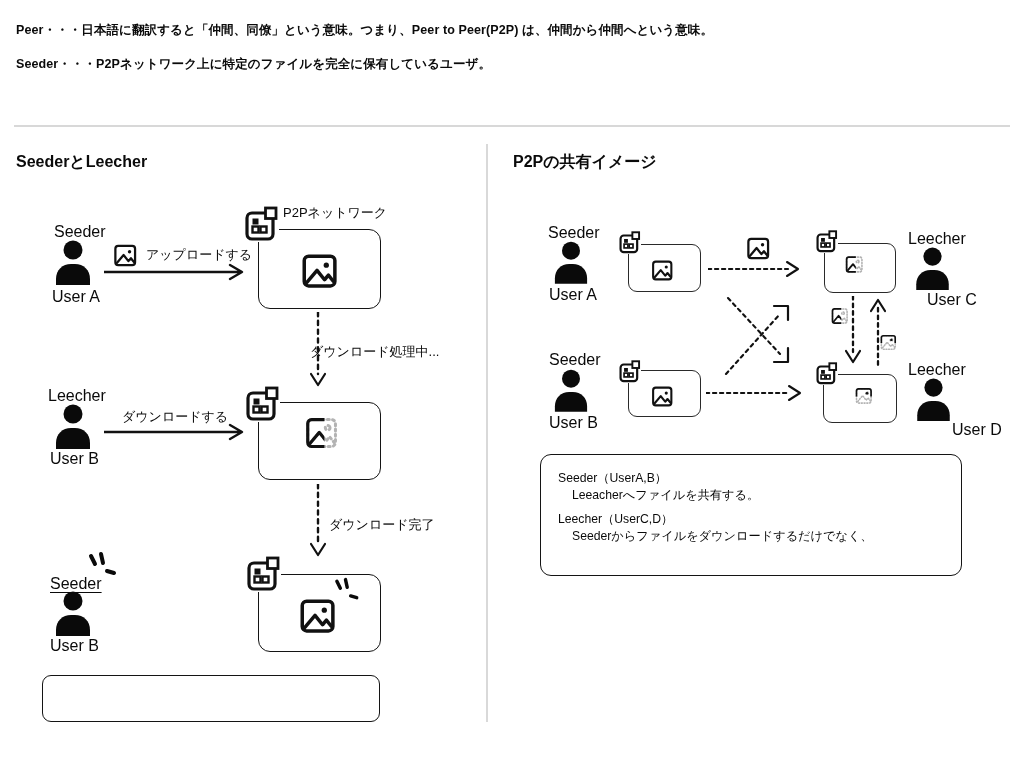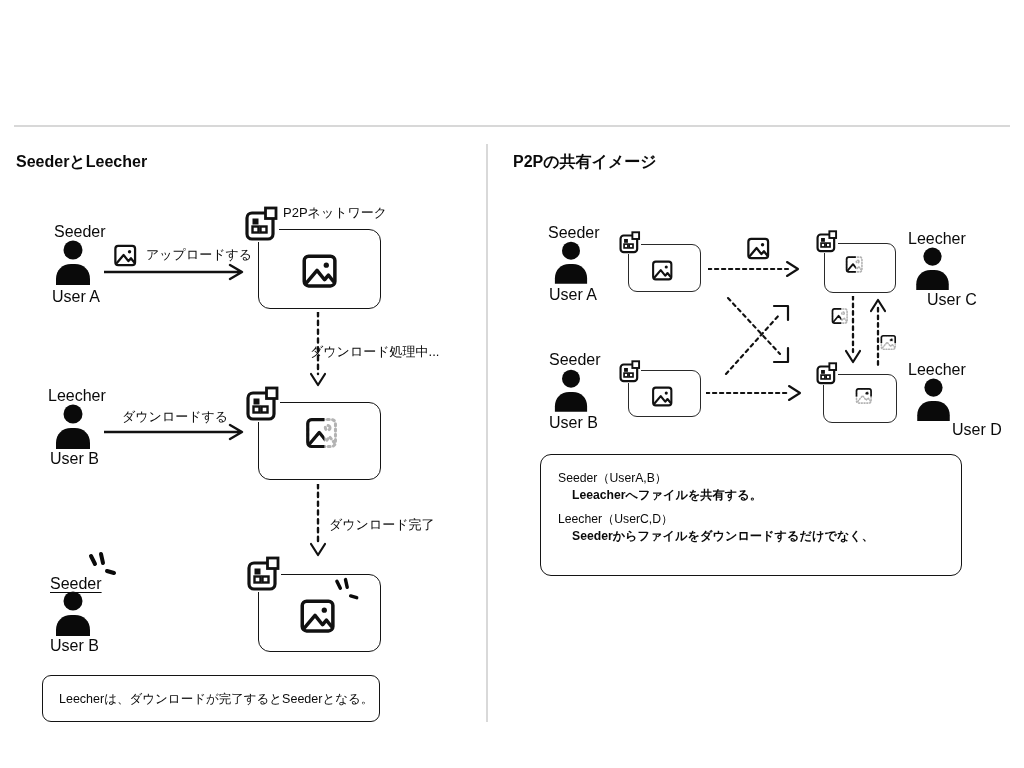--- a/index.html
+++ b/index.html
@@ -15,21 +15,21 @@
   .lbl { font-size:16px; white-space:nowrap; line-height:1; }
   .jlbl { font-size:13px; white-space:nowrap; line-height:1; }
   .underline { text-decoration:underline; text-underline-offset:3px; }
   .hdiv { background:#d8d8d8; height:2px; }
   .vdiv { background:#d9d9d9; width:2px; }
   .nodebox { border:1.6px solid #141414; border-radius:12px; background:#fff; }
   .nodebox-sm { border:1.3px solid #2a2a2a; border-radius:9px; background:#fff; }
   .notebox { border:1.5px solid #141414; border-radius:9px; background:#fff; }
   .note-text { font-size:12.5px; white-space:nowrap; }
   .rnote-line { font-size:12.2px; white-space:nowrap; line-height:1; position:absolute; }
-  .indent { padding-left:14px;font-weight:bold; }
+  .indent { padding-left:14px; }
   svg { display:block; }
   .stroke { fill:none; stroke:#111; stroke-width:2; stroke-linecap:round; stroke-linejoin:round; }
   .ghost { fill:none; stroke:#b3b3b3; stroke-width:1.9; stroke-linecap:round; stroke-linejoin:round; stroke-dasharray:1.2 2.1; }
   .person { fill:#0a0a0a; }
   .netw { background:#fff; }
 </style>
 </head>
 <body>
 
 <svg width="0" height="0" style="position:absolute" aria-hidden="true">
@@ -38,20 +38,22 @@
         <rect x="0" y="0" width="13.5" height="24"></rect>
       </clipPath>
     <clipPath id="clip-top">
         <rect x="0" y="0" width="24" height="12.5"></rect>
       </clipPath>
   </defs>
 </svg>
 
 <div class="page">
 
+  <div class="abs def" style="left:16px; top:22px;">Peer・・・日本語に翻訳すると「仲間、同僚」という意味。つまり、Peer to Peer(P2P) は、仲間から仲間へという意味。</div>
+  <div class="abs def" style="left:16px; top:56px;">Seeder・・・P2Pネットワーク上に特定のファイルを完全に保有しているユーザ。</div>
 
   <div class="abs hdiv" style="left:14px; top:125px; width:996px;"></div>
   <div class="abs vdiv" style="left:486px; top:144px; height:578px;"></div>
 
   <div class="abs section-title" style="left:16px; top:152px;">SeederとLeecher</div>
 
   <div class="abs lbl" style="left:54px; top:224px;">Seeder</div>
   <svg class="abs" style="left:54px; top:240px;" width="38" height="46" viewBox="0 0 38 46">
     <circle class="person" cx="19" cy="10" r="9.5"></circle>
     <path class="person" d="M2 45 v-6 c0-9 6.5-15 15-15 h4 c8.5 0 15 6 15 15 v6 z"></path>
@@ -153,21 +155,20 @@
     <circle cx="15.6" cy="8.7" r="1.5" fill="#111"></circle>
     <path class="stroke" d="M4.5 18.5 L10.3 11.6 L14.6 17 L16.8 14.4 L19.7 18"></path>
   </svg>
   <svg class="abs" style="left:330px; top:577px;" width="31" height="31" viewBox="0 0 34 36">
     <path d="M7 5 L11 13" stroke="#0a0a0a" stroke-width="4" stroke-linecap="round" fill="none"></path>
     <path d="M17 3 L19 12" stroke="#0a0a0a" stroke-width="4" stroke-linecap="round" fill="none"></path>
     <path d="M23 22 L30 24" stroke="#0a0a0a" stroke-width="4" stroke-linecap="round" fill="none"></path>
   </svg>
 
   <div class="abs notebox" style="left:42px; top:675px; width:338px; height:47px;"></div>
-  <div class="abs note-text" style="left:59px; top:691px;">Leecherは、ダウンロードが完了するとSeederとなる。</div>
 
   <div class="abs section-title" style="left:513px; top:152px;">P2Pの共有イメージ</div>
 
   <div class="abs lbl" style="left:548px; top:225px;">Seeder</div>
   <svg class="abs" style="left:553px; top:241px;" width="36" height="44" viewBox="0 0 38 46">
     <circle class="person" cx="19" cy="10" r="9.5"></circle>
     <path class="person" d="M2 45 v-6 c0-9 6.5-15 15-15 h4 c8.5 0 15 6 15 15 v6 z"></path>
   </svg>
   <div class="abs lbl" style="left:549px; top:287px;">User A</div>
 

